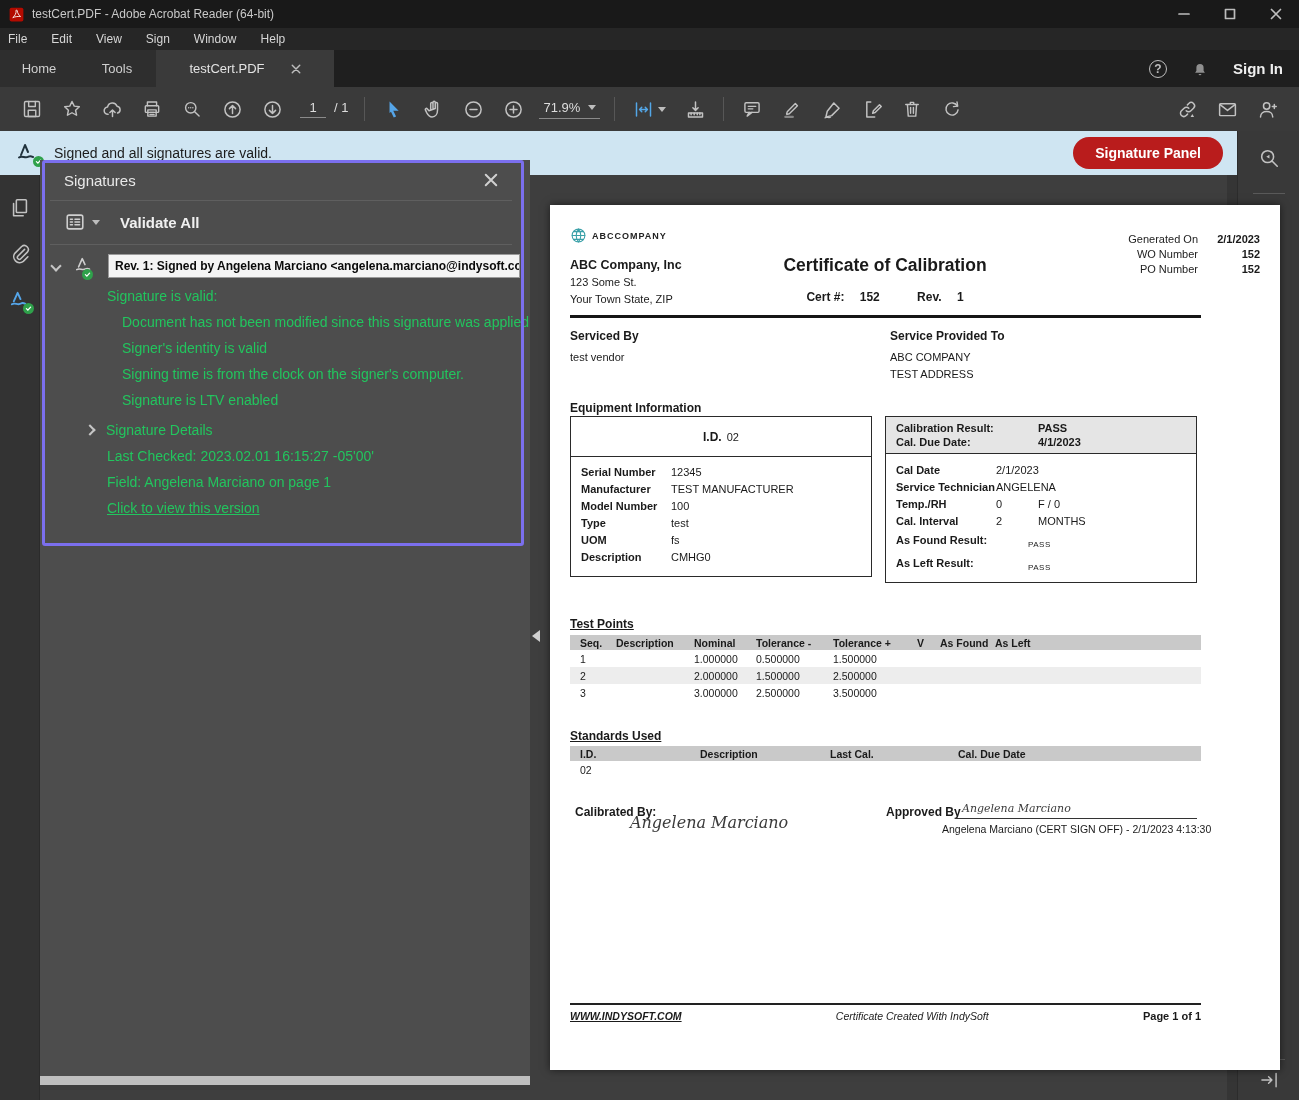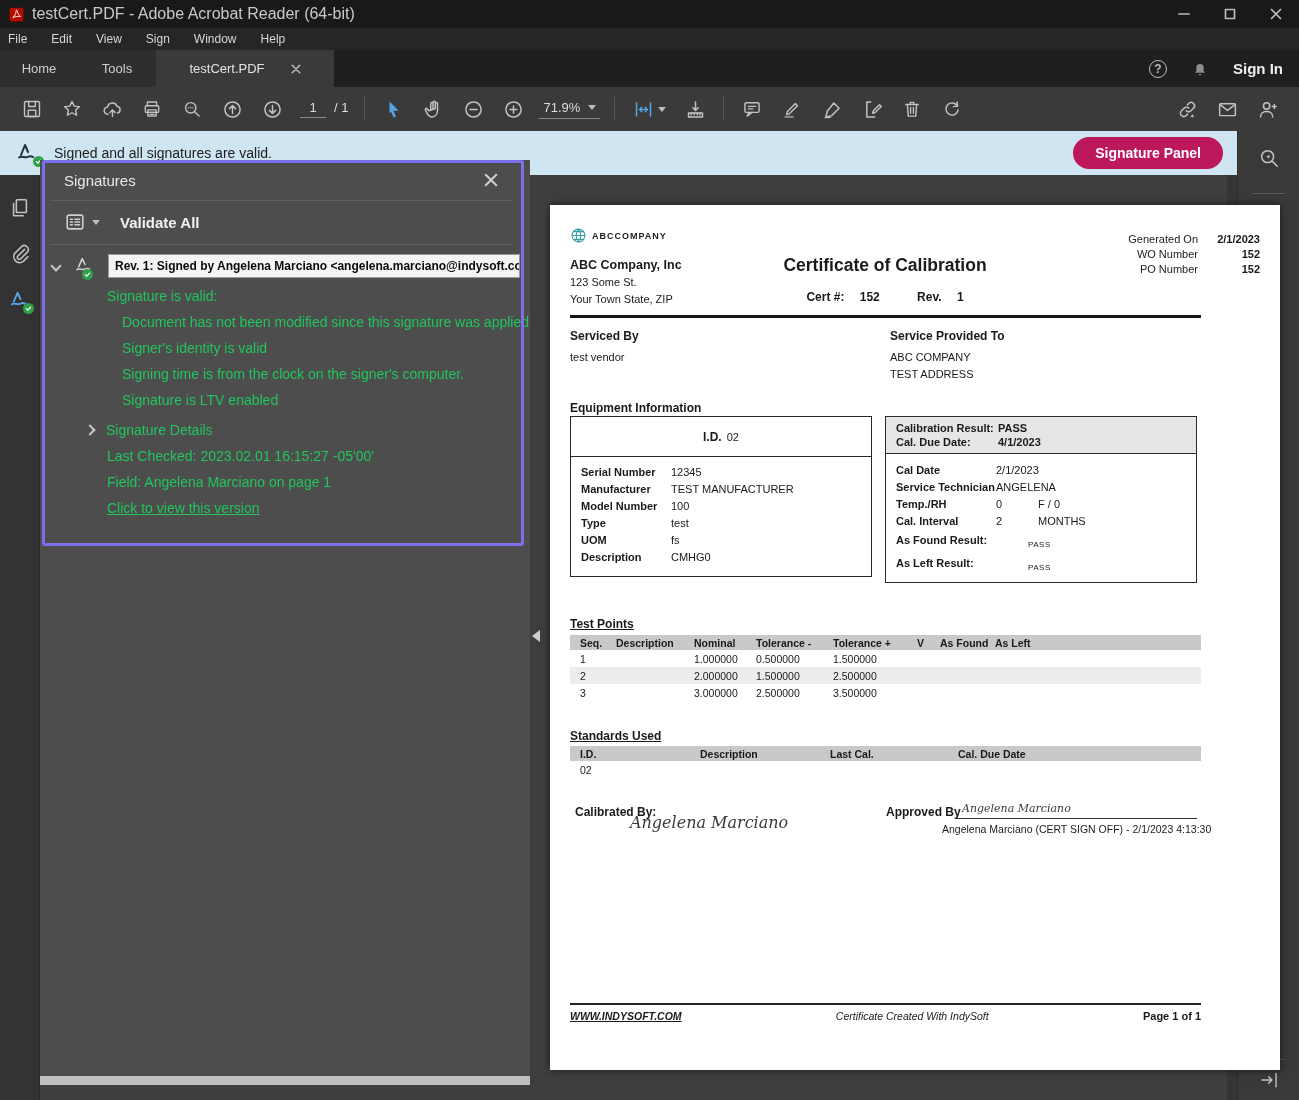--- a/index.html
+++ b/index.html
@@ -3,21 +3,21 @@
 <meta charset="utf-8">
 <style>
   * { margin:0; padding:0; box-sizing:border-box; }
   html,body { background:#222; }
   body { font-family:"Liberation Sans", sans-serif; }
   #app { position:relative; width:1299px; height:1100px; overflow:hidden; background:#3e3e3e; }
   svg { display:block; }
   .sic { fill:none; stroke:currentColor; stroke-width:1.7; stroke-linecap:round; stroke-linejoin:round; }
 
   
-  #titlebar { position:absolute; left:0; top:0; width:1299px; height:28px; background:#191919; display:flex; align-items:center; color:#c9c9c9; font-size:16px; }
+  #titlebar { position:absolute; left:0; top:0; width:1299px; height:28px; background:#191919; display:flex; align-items:center; color:#c9c9c9; font-size:12px; }
   #titlebar .appicon { margin:0 8px 0 9px; }
   .winbtns { margin-left:auto; display:flex; height:100%; }
   .winbtn { width:46px; height:28px; display:flex; align-items:center; justify-content:center; color:#bdbdbd; }
 
   
   #menubar { position:absolute; left:0; top:28px; width:1299px; height:22px; background:#262626; display:flex; align-items:center; gap:24px; padding-left:8px; color:#d6d6d6; font-size:12px; }
   #menubar span { cursor:default; }
 
   
   #tabbar { position:absolute; left:0; top:50px; width:1299px; height:37px; background:#1f1f1f; display:flex; align-items:stretch; color:#cfcfcf; font-size:13px; }
@@ -36,21 +36,21 @@
   .tb-div { width:1px; height:24px; background:#575757; margin:0 8px; }
   .pagebox { display:flex; align-items:baseline; gap:8px; margin:0 8px; font-size:13px; color:#ddd; }
   .pagecur { width:26px; text-align:center; border-bottom:1px solid #8a8a8a; padding-bottom:2px; }
   .zoombox { display:flex; align-items:center; gap:8px; border-bottom:1px solid #8a8a8a; padding:0 4px 3px 4px; margin:0 6px; font-size:13px; color:#ddd; }
   .caret { width:0; height:0; border-left:4px solid transparent; border-right:4px solid transparent; border-top:5px solid #bdbdbd; }
   .tb-right { margin-left:auto; display:flex; align-items:center; padding-right:12px; }
 
   
   #bluebar { position:absolute; left:0; top:131px; width:1237px; height:44px; background:#cfe5f2; display:flex; align-items:center; padding:0 14px 0 16px; }
   #bluebar .msg { font-size:14px; color:#1c1c1c; margin-left:14px; }
-  .sigpanel-btn { margin-left:auto; background:#be185d; color:#fff; font-size:14px; font-weight:bold; padding:8px 22px; border-radius:17px; }
+  .sigpanel-btn { margin-left:auto; background:#b91c1c; color:#fff; font-size:14px; font-weight:bold; padding:8px 22px; border-radius:17px; }
 
   
   #rightbar { position:absolute; right:0; top:131px; width:62px; height:969px; background:#393939; border-left:1px solid #2c2c2c; }
   .rb-items { display:flex; flex-direction:column; align-items:center; padding-top:16px; gap:24px; }
   .rb-div { width:32px; height:1px; background:#5a5a5a; }
   .rb-collapse { position:absolute; left:3px; top:480px; width:0; height:0; border-top:6px solid transparent; border-bottom:6px solid transparent; border-right:8px solid #cfcfcf; }
   .rb-bottom { position:absolute; bottom:10px; left:0; width:62px; display:flex; flex-direction:column; align-items:center; gap:10px; color:#c2c2c2; }
 
   
   #leftrail { position:absolute; left:0; top:175px; width:40px; height:925px; background:#333; border-right:1px solid #2b2b2b; }
@@ -100,21 +100,21 @@
   .pg-serviced .v, .pg-provided .v { margin-top:6px; line-height:17px; }
   .pg-equip-h { position:absolute; left:20px; top:196px; }
   .eq-table { position:absolute; left:20px; top:211px; width:302px; height:161px; border:1.5px solid #2a2a2a; }
   .eq-head { height:40px; border-bottom:1.5px solid #2a2a2a; display:flex; align-items:center; justify-content:center; gap:5px; }
   .eq-head .idl { font-weight:bold; font-size:12px; }
   .eq-body { padding:7px 10px; }
   .eq-row { display:flex; line-height:17px; }
   .eq-row .l { width:90px; font-weight:bold; }
   .cal-box { position:absolute; left:335px; top:211px; width:312px; height:167px; border:1.5px solid #2a2a2a; }
   .cal-head { height:37px; background:#e5e5e5; border-bottom:1.5px solid #2a2a2a; padding:3px 10px; display:flex; flex-direction:column; justify-content:center; gap:2px; }
-  .cal-hrow { display:flex; font-weight:bold; }
+  .cal-hrow { display:flex; font-weight:bold;gap:40px; }
   .cal-hrow .l { width:102px; }
   .cal-body { padding:8px 10px; }
   .cal-row { display:flex; line-height:17px; }
   .cal-row .l { width:100px; font-weight:bold; white-space:nowrap; overflow:hidden; }
   .cal-row .v1 { width:42px; }
   .cal-row.small { margin-top:2px; }
   .cal-row.small .v1 { font-size:8px; letter-spacing:.5px; padding-top:4px; width:auto; margin-left:32px; }
   .pg-tp-h { position:absolute; left:20px; top:412px; text-decoration:underline; }
   .tp-table { position:absolute; left:20px; top:430px; width:631px; font-size:10.5px; }
   .tp-head { display:grid; grid-template-columns:36px 78px 62px 77px 84px 23px 55px 1fr; background:#c9c9c9; font-weight:bold; height:15px; align-items:center; padding-left:10px; }

